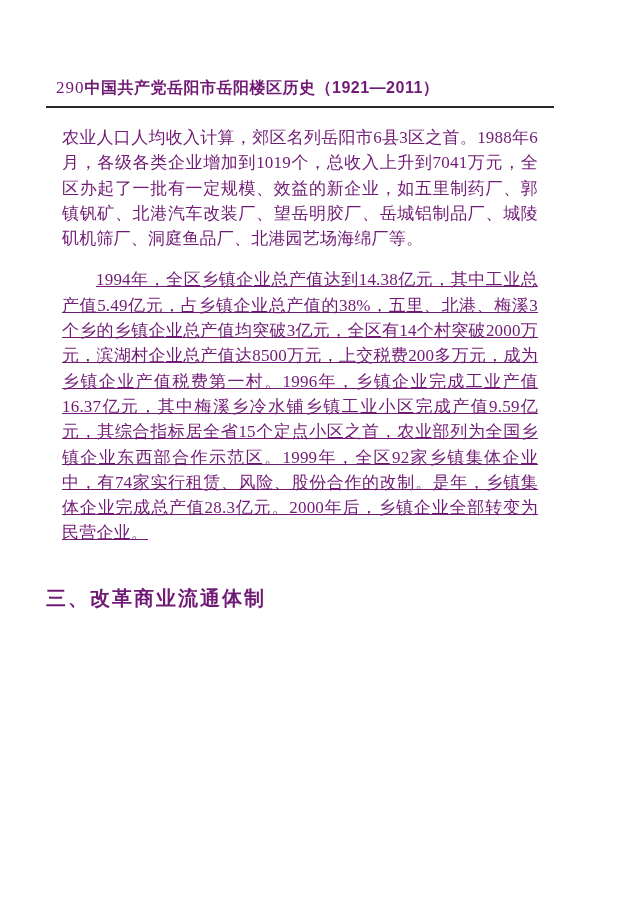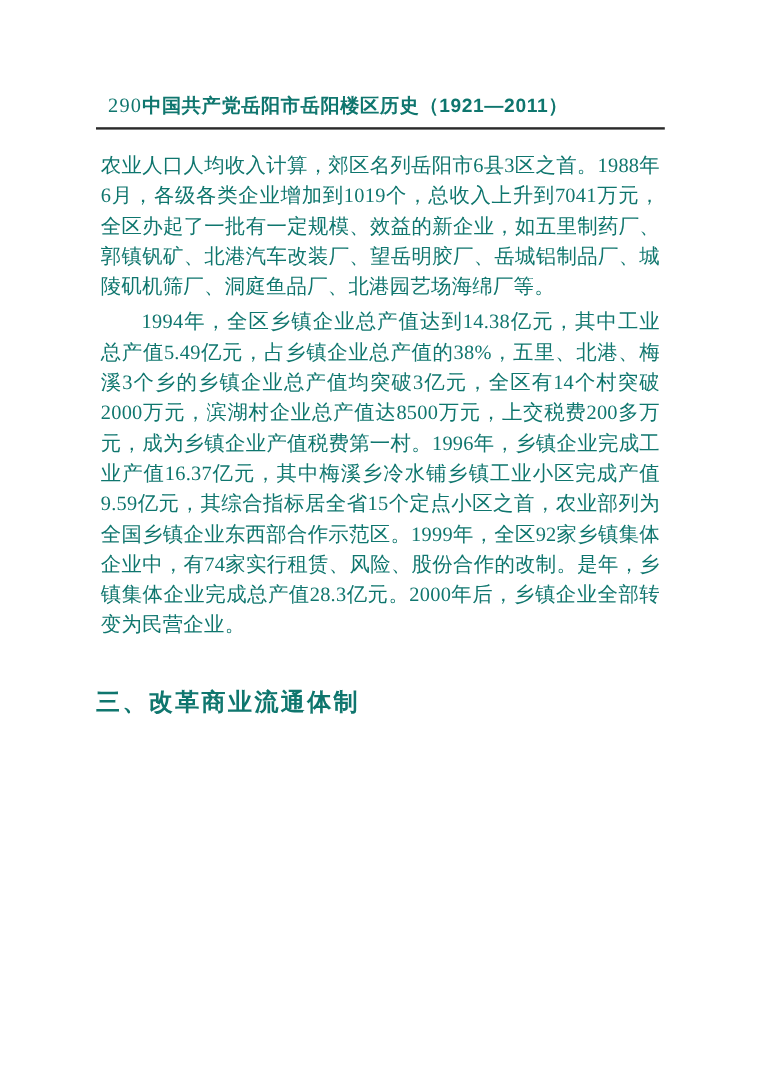--- a/index.html
+++ b/index.html
@@ -6,23 +6,23 @@
     margin: 0;
     padding: 0;
     background: #ffffff;
   }
   .page {
     position: relative;
     width: 642px;
     height: 907px;
     background: #ffffff;
     box-sizing: border-box;
-    padding: 78px 88px 0 80px;
+    padding: 78px 88px 0 46px;
     font-family: "Liberation Serif", "DejaVu Serif", serif;
-    color: #0f766e;
+    color: #701a75;
     overflow: hidden;
   }
   .header {
     display: flex;
     align-items: baseline;
     border-bottom: 2px solid #2a2a2a;
     padding-bottom: 7px;
     padding-left: 10px;
   }
   .page-num {
@@ -34,29 +34,30 @@
     font-family: "Liberation Sans", "DejaVu Sans", sans-serif;
     font-weight: bold;
     font-size: 16px;
     letter-spacing: 0.5px;
     flex: 0 0 auto;
   }
   .content {
     margin-top: 17px;
   }
   .content p {
-    margin: 4px;
+    margin: 16px;
     font-size: 17px;
     line-height: 25.3px;
     text-align: justify;
     text-justify: inter-ideograph;
     letter-spacing: 0.2px;
   }
   .content p.indent {
     text-indent: 2em;
+    text-decoration: underline;
   }
   .section-heading {
     font-size: 20px;
     font-weight: bold;
     margin: 38px 0 31px 0;
     letter-spacing: 2px;
     line-height: 28px;
   }
 </style>
 </head>

